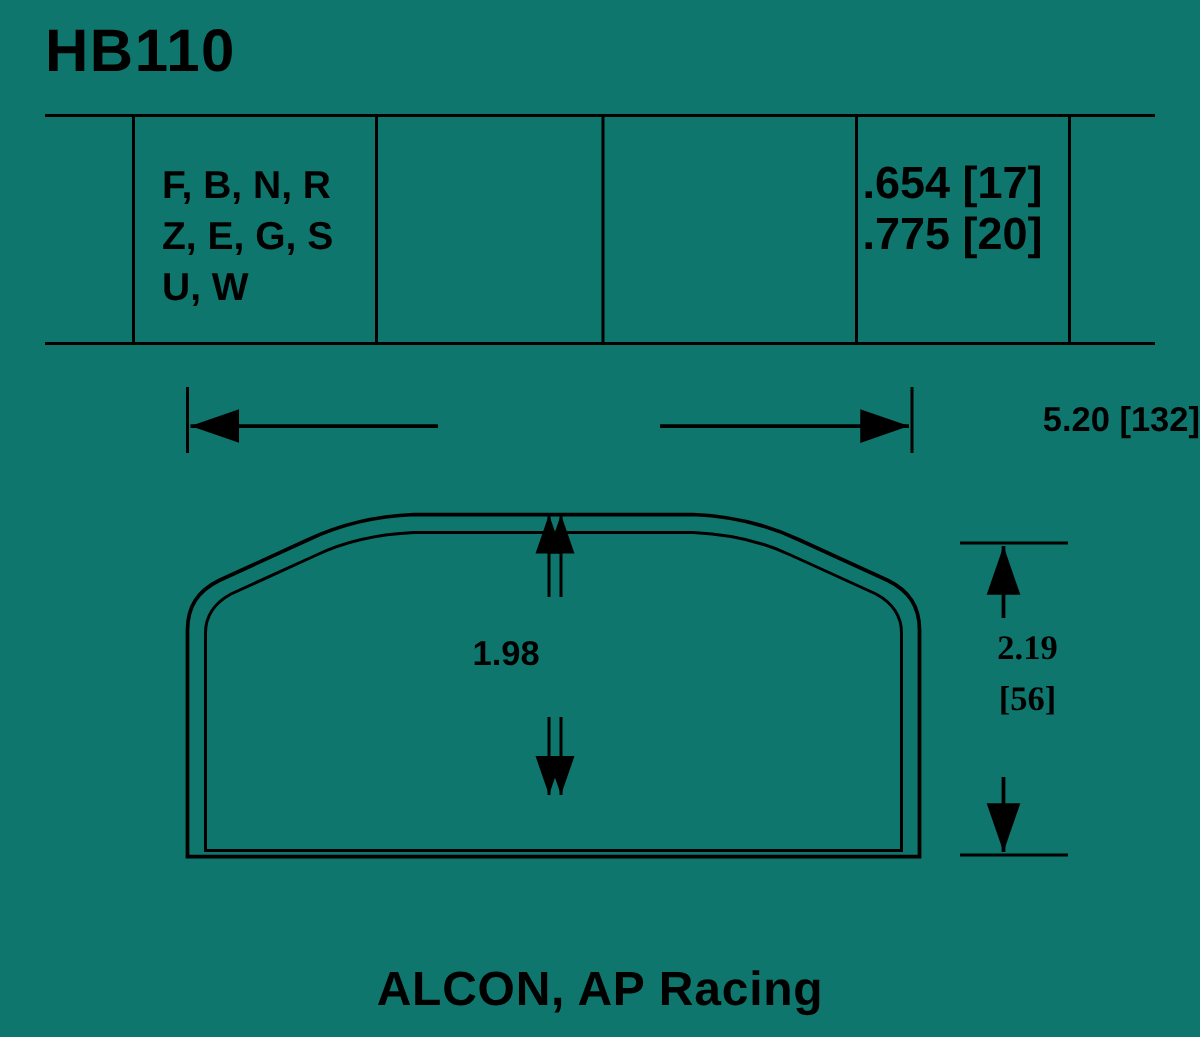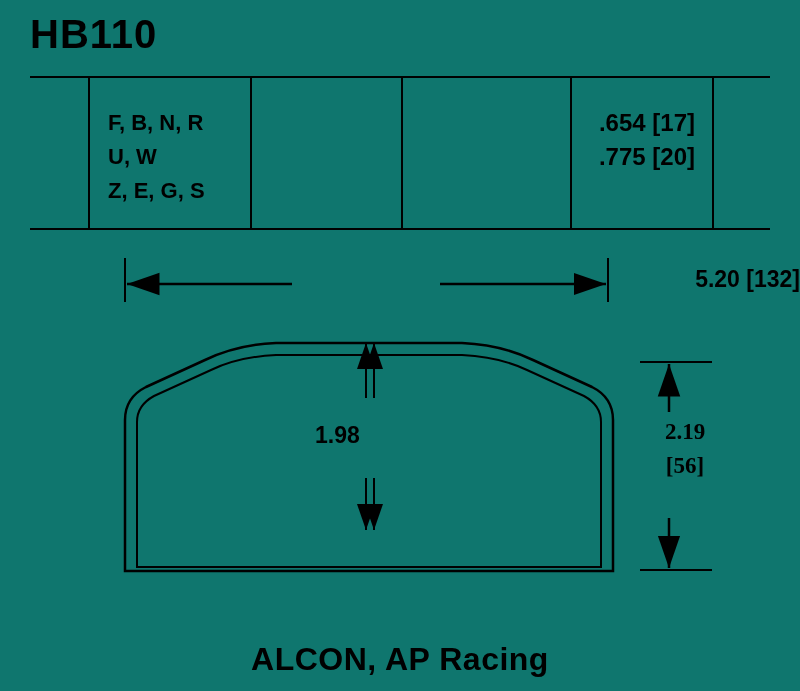--- a/index.html
+++ b/index.html
@@ -29,29 +29,29 @@
   }
   .rule {
     position: absolute;
     background: #000000;
   }
   .hline { height: 2px; }
   .vline { width: 2px; }
 
   .code-col {
     position: absolute;
-    font-size: 22px;
+    font-size: 26px;
     font-weight: bold;
     line-height: 34px;
     white-space: nowrap;
   }
   .codes-left { left: 108px; top: 106px; }
   .thick-col {
     position: absolute;
-    font-size: 24px;
+    font-size: 30px;
     font-weight: bold;
     line-height: 34px;
     white-space: nowrap;
     text-align: right;
   }
   .thick-1 { left: 560px; top: 106px; width: 135px; }
   .thick-2 { left: 560px; top: 140px; width: 135px; }
 
   
   .dim-width-label {
@@ -111,22 +111,22 @@
   <div class="rule hline" style="left:30px; top:76px; width:740px;"></div>
   <div class="rule hline" style="left:30px; top:228px; width:740px;"></div>
   <div class="rule vline" style="left:88px; top:76px; height:152px;"></div>
   <div class="rule vline" style="left:250px; top:76px; height:152px;"></div>
   <div class="rule vline" style="left:401px; top:76px; height:152px;"></div>
   <div class="rule vline" style="left:570px; top:76px; height:152px;"></div>
   <div class="rule vline" style="left:712px; top:76px; height:152px;"></div>
 
   <div class="code-col codes-left">
     <div>F, B, N, R</div>
+    <div>Z, E, G, S</div>
     <div>U, W</div>
-    <div>Z, E, G, S</div>
   </div>
 
   <div class="thick-col thick-1">.654 [17]</div>
   <div class="thick-col thick-2">.775 [20]</div>
 
   <div class="dim-width-label">5.20 [132]</div>
 
   <div class="dim-slot-label">
     <div>1.98</div>
   </div>

